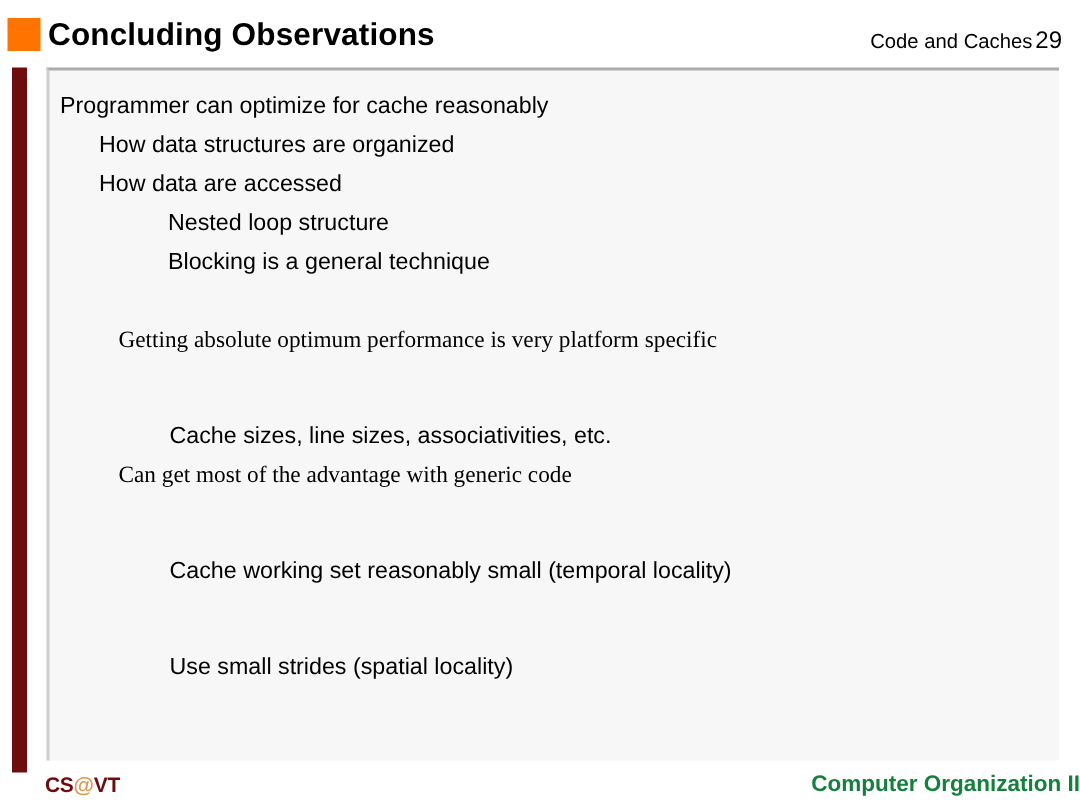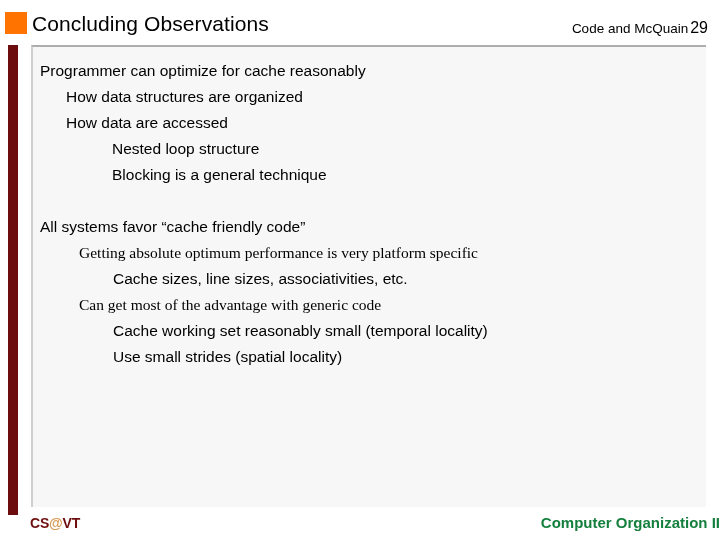--- a/index.html
+++ b/index.html
@@ -27,20 +27,21 @@
   }
   #slide-title {
     position: absolute;
     left: 32px;
     top: 11px;
     font-size: 21px;
     line-height: 25px;
     color: #000000;
     letter-spacing: 0.1px;
     white-space: nowrap;
+    font-weight: bold;
   }
   #header-right {
     position: absolute;
     right: 12px;
     top: 19px;
     color: #000000;
     white-space: nowrap;
     text-align: right;
   }
   #header-right .chapter {
@@ -85,21 +86,21 @@
   .bullet-line {
     font-size: 15.5px;
     line-height: 26px;
     color: #000000;
     white-space: nowrap;
   }
   .lvl1 { padding-left: 0px; }
   .lvl2 { padding-left: 26px; }
   .lvl3 { padding-left: 72px; }
   .lvl2b { padding-left: 39px; font-family: Liberation Serif, serif; }
-  .lvl3b { padding-left: 73px; }
+  .lvl3b { padding-left: 73px; margin-top: 38px; }
   .block-gap { height: 26px; }
 
   
   #footer {
     position: absolute;
     left: 0;
     top: 512px;
     width: 712px;
     height: 28px;
   }
@@ -140,37 +141,36 @@
   }
 </style>
 </head>
 <body>
 
 <div id="header-accent-square"></div>
 
 <div id="slide-title">Concluding Observations</div>
 
 <div id="header-right">
-  <span class="chapter">Code and McQuain</span><span class="page-no">29</span>
+  <span class="chapter">Code and Caches</span><span class="page-no">29</span>
 </div>
 
 <div id="left-bar"></div>
 
 <div id="content-box"></div>
 
 <div id="body-text">
   <div class="bullet-line lvl1">Programmer can optimize for cache reasonably</div>
   <div class="bullet-line lvl2">How data structures are organized</div>
   <div class="bullet-line lvl2">How data are accessed</div>
   <div class="bullet-line lvl3">Nested loop structure</div>
   <div class="bullet-line lvl3">Blocking is a general technique</div>
 
   <div class="block-gap"></div>
 
-  <div class="bullet-line lvl1">All systems favor “cache friendly code”</div>
   <div class="bullet-line lvl2b">Getting absolute optimum performance is very platform specific</div>
   <div class="bullet-line lvl3b">Cache sizes, line sizes, associativities, etc.</div>
   <div class="bullet-line lvl2b">Can get most of the advantage with generic code</div>
   <div class="bullet-line lvl3b">Cache working set reasonably small (temporal locality)</div>
   <div class="bullet-line lvl3b">Use small strides (spatial locality)</div>
 </div>
 
 <div id="footer">
   <div id="footer-logo"><span>CS</span><span class="at-glyph">@</span><span>VT</span></div>
   <div id="footer-center">Computer Organization II</div>

